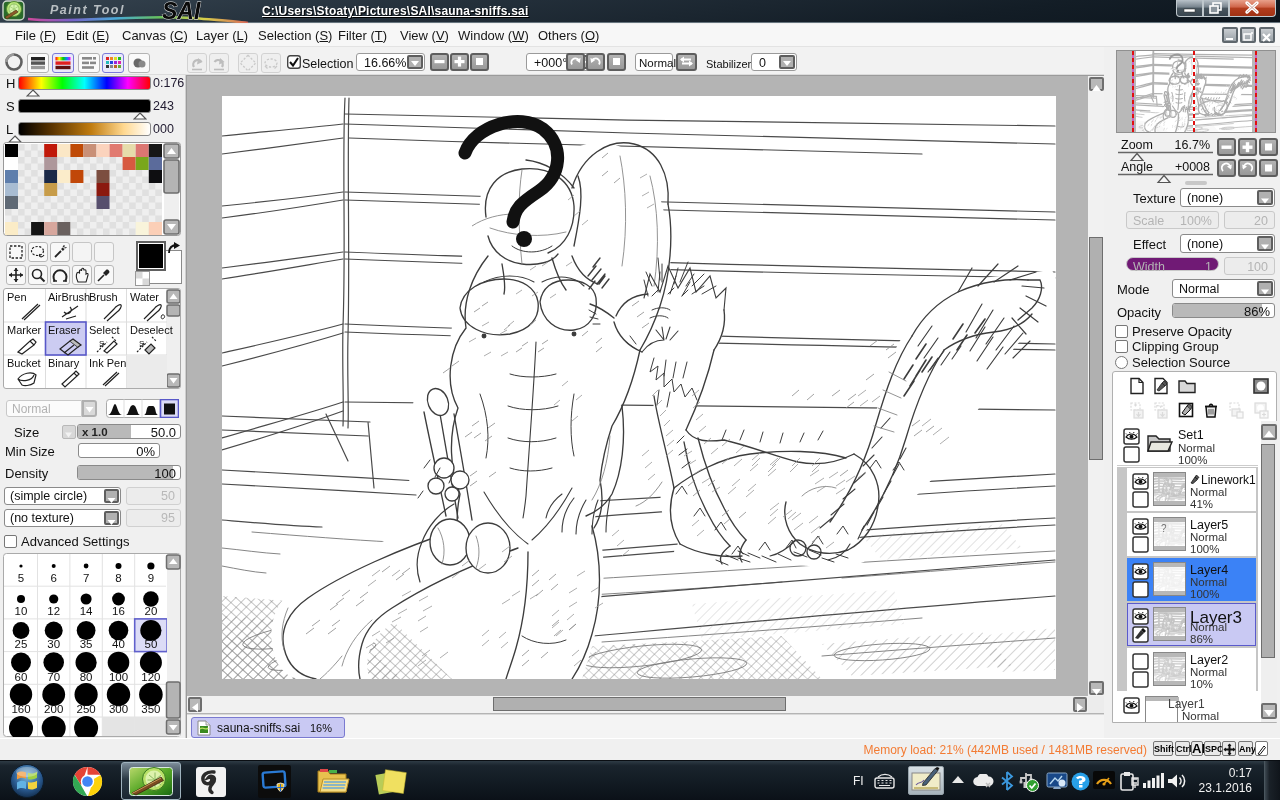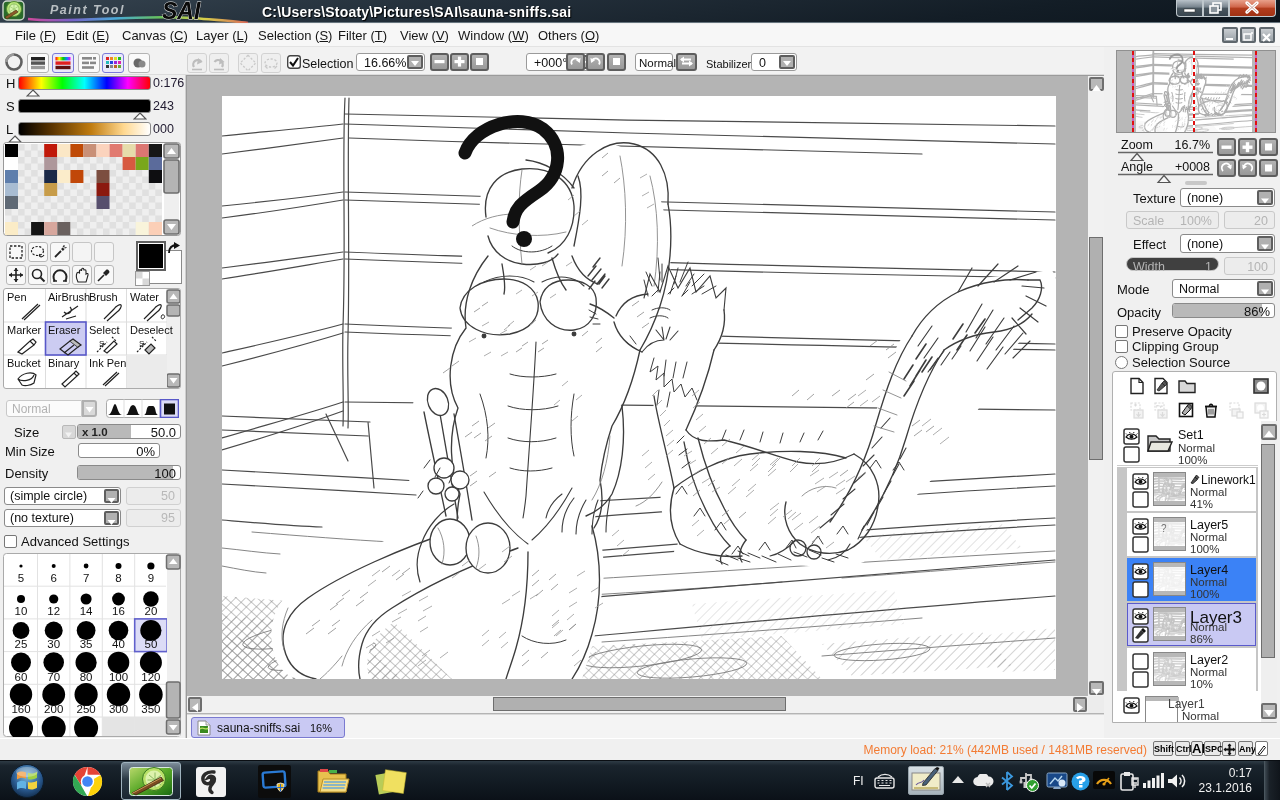--- a/index.html
+++ b/index.html
@@ -4,22 +4,22 @@
 <style>
   * { margin:0; padding:0; box-sizing:border-box; }
   html,body { width:1280px; height:800px; overflow:hidden; font-family:"Liberation Sans", sans-serif; }
   body { position:relative; background:#f0f0f0; }
   .abs { position:absolute; }
   #SK path:not(.qm), #SK circle:not(.qm), #SK ellipse:not(.qm) { vector-effect: non-scaling-stroke; }
   
   #titlebar { position:absolute; left:0; top:0; width:1280px; height:23px;
     background:linear-gradient(172deg,#35434f 0%, #232f3a 35%, #131d26 75%, #0d161e 100%);
     border-bottom:1px solid #67757e; }
-  #titletext { position:absolute; left:262px; top:4px; color:#fff; font-size:14px; font-weight:bold;
-    text-shadow:1px 1px 1px #000; letter-spacing:0.2px; }
+  #titletext { position:absolute; left:262px; top:4px; color:#fff; font-size:12px; font-weight:bold;
+    text-shadow:1px 1px 1px #000; letter-spacing:0.2px;text-decoration:underline; }
   .wbtn { position:absolute; top:0; height:17px; border:1px solid #bfc8cd; border-top:none;
     background:linear-gradient(#b9c2c9 0%, #76828c 45%, #4a5760 50%, #38454f 100%); }
   .wbtn.close { background:linear-gradient(#e8a08a 0%, #cf6448 45%, #b33d1e 50%, #a03214 100%); }
   
   #menubar { position:absolute; left:0; top:24px; width:1280px; height:23px; background:#f7f7f7;
     border-bottom:1px solid #e3e3e3; }
   .mitem { position:absolute; top:4px; font-size:13px; color:#161616; }
   .mbtn { position:absolute; top:3px; width:16px; height:16px; border:2px solid #5f676d;
     background:linear-gradient(#c9cdd1,#9aa1a7); border-radius:2px; }
   
@@ -894,21 +894,21 @@
     <div class="abs" style="left:120px;top:164px;width:51px;height:18px;border:1px solid #c9c9c9;border-radius:3px;background:#ececec">
       <span class="abs" style="right:6px;top:1.5px;font-size:12.5px;color:#b4b4b4">20</span>
     </div>
     <div class="abs" style="left:29px;top:190px;font-size:13px;color:#111">Effect</div>
     <div class="abs" style="left:76px;top:187px;width:95px;height:19px;border:1px solid #8a8a8a;border-radius:3px;background:#fff">
       <span class="abs" style="left:6px;top:1.5px;font-size:12.5px;color:#111">(none)</span>
       <div class="abs" style="right:1px;top:1px;width:16px;height:15px;border:2px solid #5e5e5e;border-radius:2px;background:#b0b0b0"><svg width="12" height="11">
           <path d="M2,3.5 L10,3.5 L6,8.5 Z" fill="#fff"></path>
         </svg></div>
     </div>
-    <div class="abs" style="left:22px;top:210px;width:93px;height:14px;border:1px solid #c9c9c9;border-radius:9px;background:#404040">
+    <div class="abs" style="left:22px;top:210px;width:93px;height:14px;border:1px solid #c9c9c9;border-radius:9px;background:#701a75">
       <span class="abs" style="left:6px;top:1.5px;font-size:12.5px;color:#b4b4b4">Width</span>
       <span class="abs" style="right:6px;top:1.5px;font-size:12.5px;color:#b4b4b4">1</span>
     </div>
     <div class="abs" style="left:120px;top:210px;width:51px;height:18px;border:1px solid #c9c9c9;border-radius:3px;background:#ececec">
       <span class="abs" style="right:6px;top:1.5px;font-size:12.5px;color:#b4b4b4">100</span>
     </div>
     <div class="abs" style="left:13px;top:235px;font-size:13px;color:#111">Mode</div>
     <div class="abs" style="left:68px;top:232px;width:103px;height:19px;border:1px solid #8a8a8a;border-radius:3px;background:#fff">
       <span class="abs" style="left:6px;top:1.5px;font-size:12.5px;color:#111">Normal</span>
       <div class="abs" style="right:1px;top:1px;width:16px;height:15px;border:2px solid #5e5e5e;border-radius:2px;background:#b0b0b0"><svg width="12" height="11">

